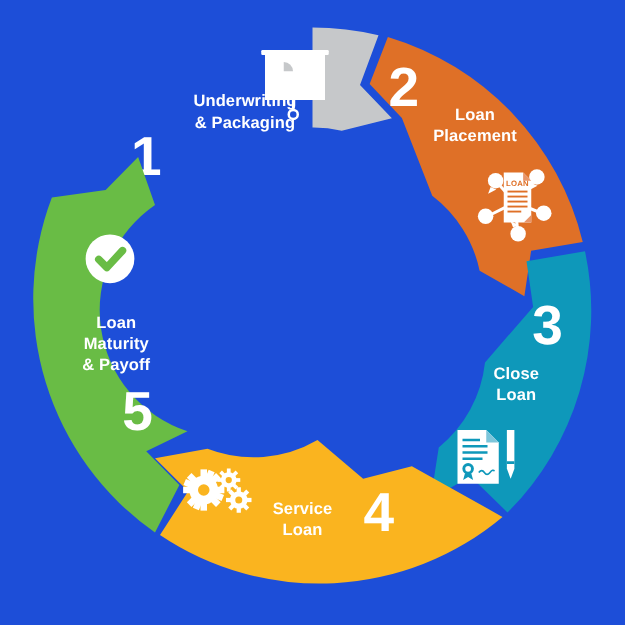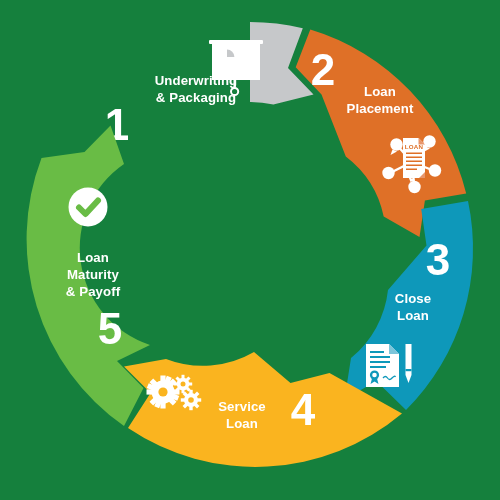--- a/index.html
+++ b/index.html
@@ -12,21 +12,21 @@
     width: 500px;
     height: 500px;
     overflow: hidden;
     font-family: "Liberation Sans", sans-serif;
     -webkit-font-smoothing: antialiased;
   }
   #diagram-root {
     position: relative;
     width: 500px;
     height: 500px;
-    background: #15803d;
+    background: #1d4ed8;
   }
   svg.cycle-svg {
     position: absolute;
     left: 0;
     top: 0;
     width: 500px;
     height: 500px;
     display: block;
   }
   .seg-label {

